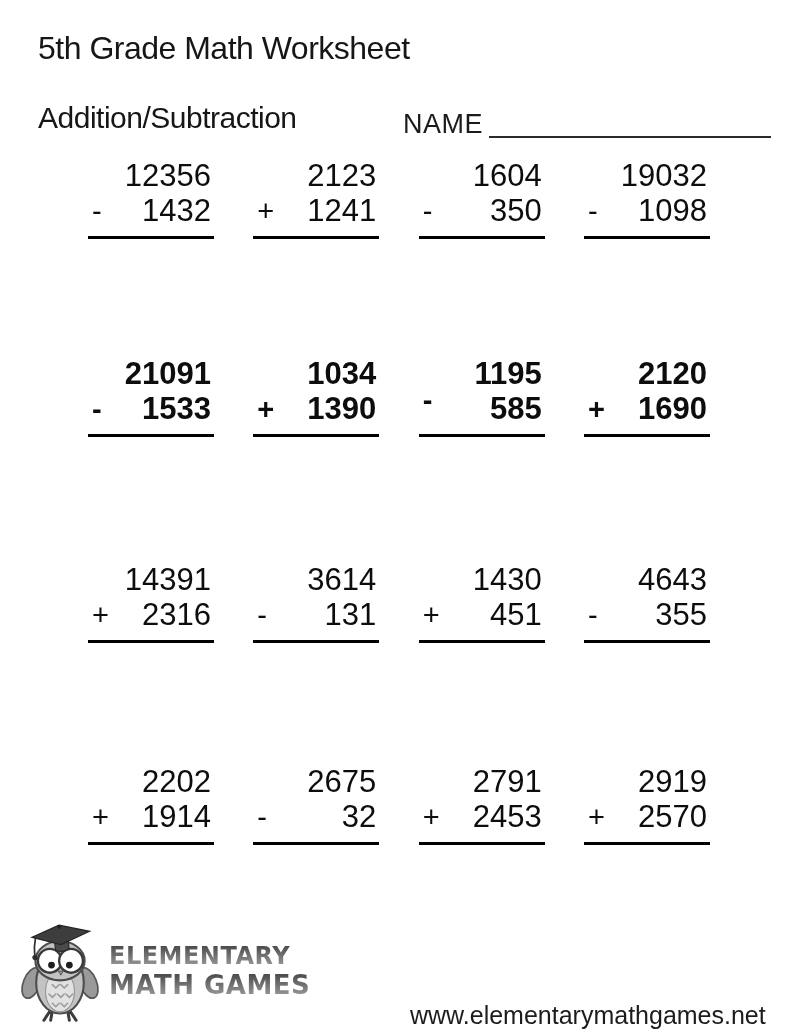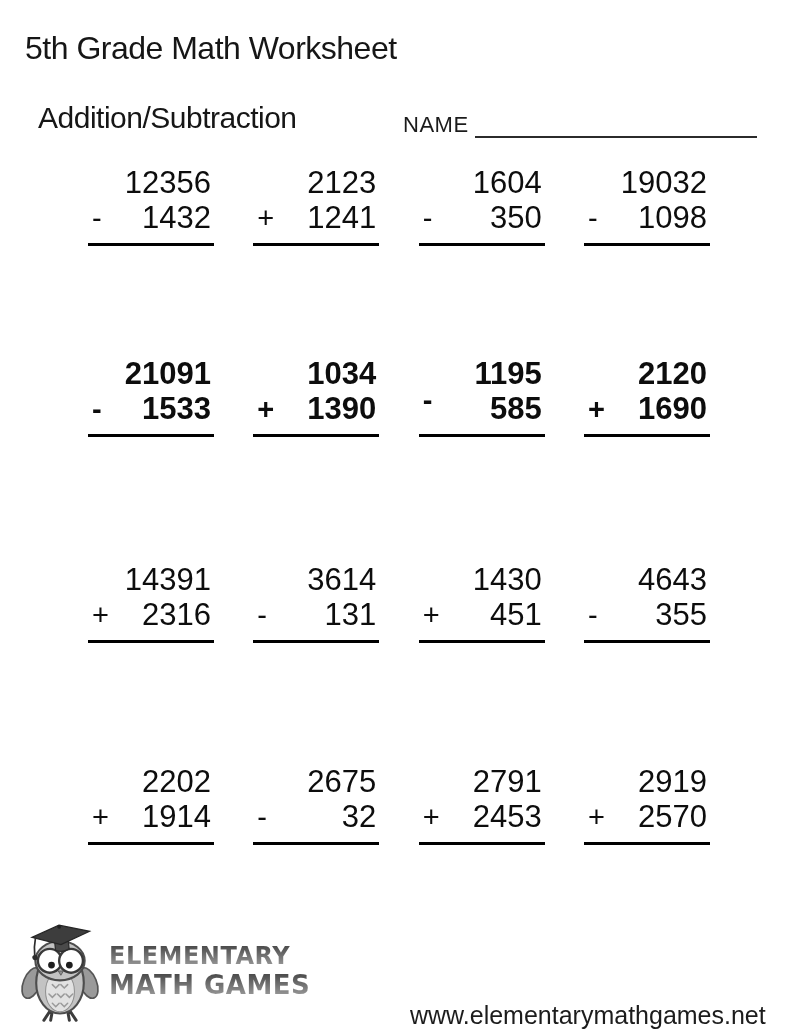--- a/index.html
+++ b/index.html
@@ -7,50 +7,50 @@
     width: 800px; height: 1035px;
     background: #ffffff;
     font-family: "Liberation Sans", sans-serif;
     color: #111;
     position: relative;
     overflow: hidden;
   }
 
   
   .title {
-    position: absolute; left: 25px; top: 30px;
+    position: absolute; left: 38px; top: 30px;
     font-size: 32px; font-weight: 400; letter-spacing: -0.5px;
     color: #161616;
   }
   .subtitle {
     position: absolute; left: 38px; top: 101px;
     font-size: 30px; font-weight: 400; letter-spacing: -0.5px;
     color: #161616;
   }
   .name-row {
     position: absolute; left: 403px; top: 110px;
     display: flex; align-items: flex-end;
   }
   .name-label {
-    font-size: 22px; letter-spacing: 0.5px; color: #1b1b1b;
+    font-size: 27px; letter-spacing: 0.5px; color: #1b1b1b;
     line-height: 27px;
   }
   .name-line {
     display: inline-block;
     width: 282px; height: 26px;
     border-bottom: 2px solid #2b2b2b;
     margin-left: 6px;
   }
 
   
   .prow {
     position: absolute; left: 88px; right: 90px;
     display: flex; justify-content: space-between;
   }
-  .prow-1 { top: 165px; gap: 32px; }
+  .prow-1 { top: 158px; gap: 32px; }
   .prow-2 { top: 356px; font-weight: bold; }
   .prow-3 { top: 562px; }
   .prow-4 { top: 764px; gap: 16px; }
 
   .problem { width: 126px; }
   .p-top {
     text-align: right;
     font-size: 31px; line-height: 35px;
     padding-right: 3px;
     color: #0d0d0d;

